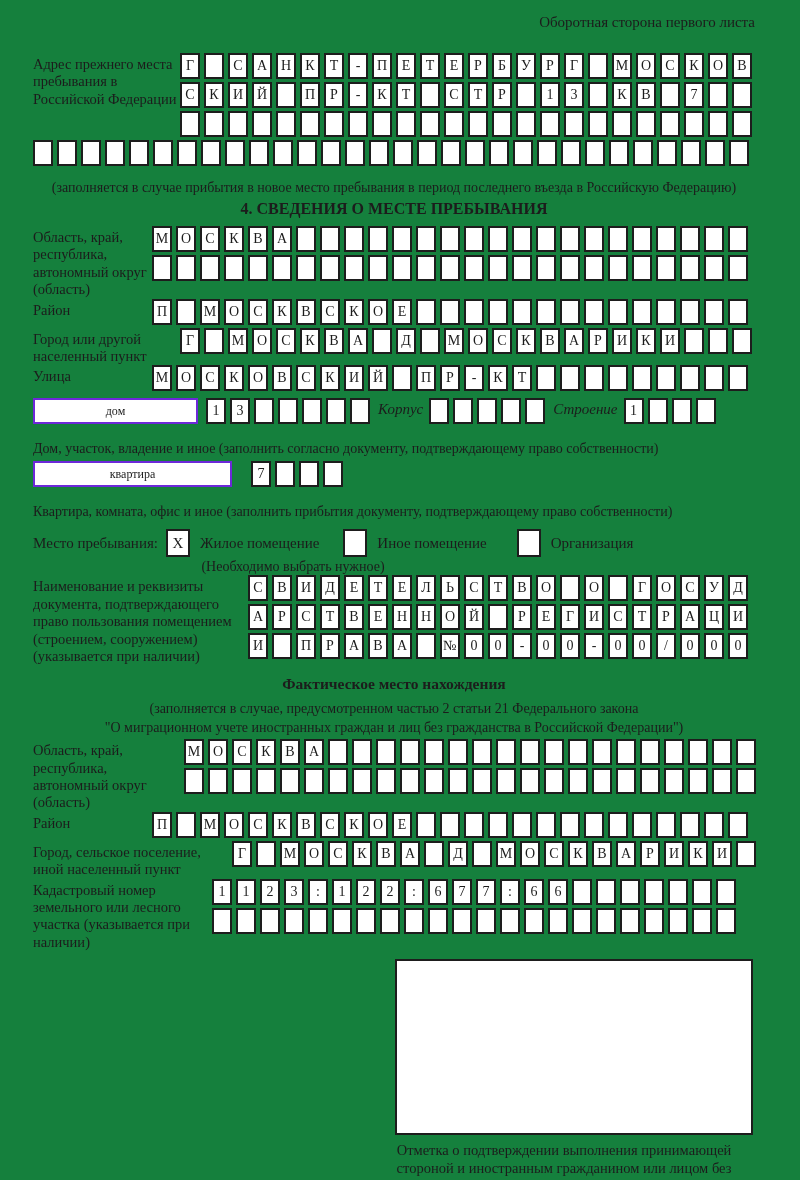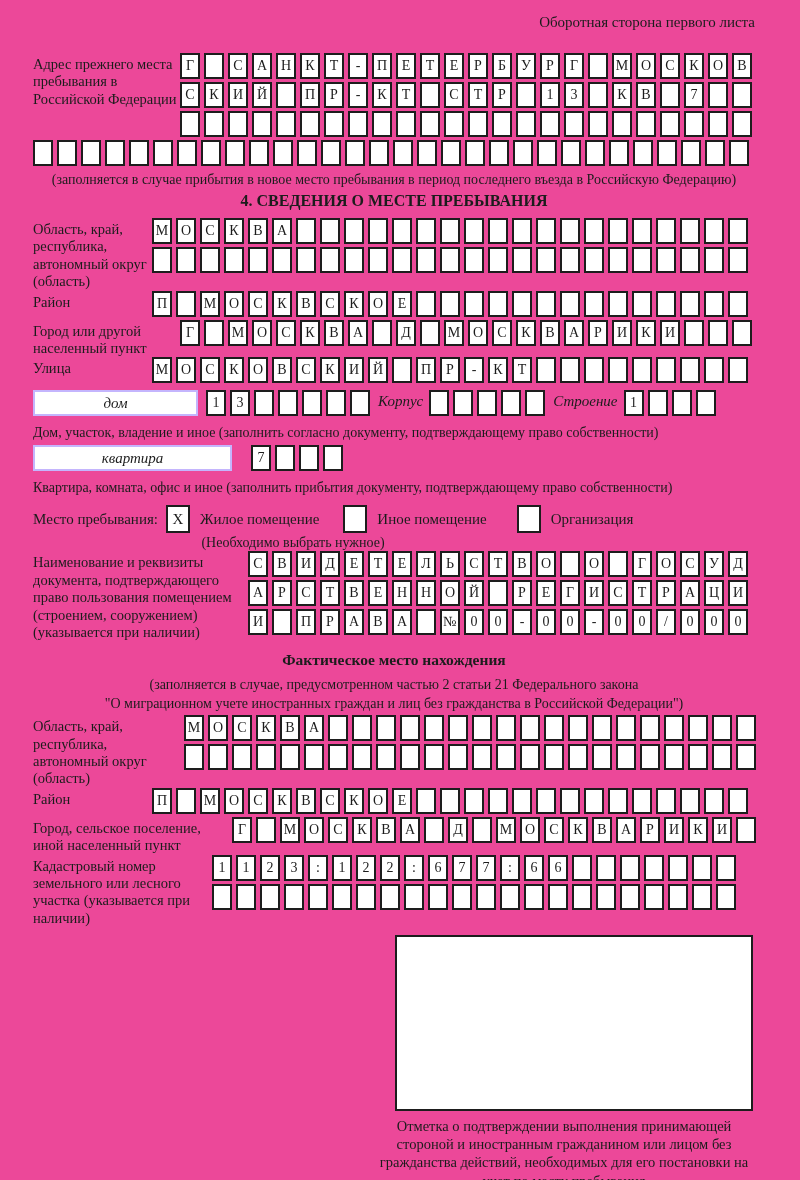--- a/index.html
+++ b/index.html
@@ -1,48 +1,48 @@
 <!DOCTYPE html>
 <html><head>
 <meta charset="utf-8">
 <style>
   html,body{margin:0;padding:0;background:#fff;}
   .page{
     position:relative;
     width:800px;height:1180px;
     box-sizing:border-box;
     padding:14px 45px 10px 33px;
-    background:#ec4899;
+    background:#15803d;
     color:#1c1c1c;
     font-family:"Liberation Serif","DejaVu Serif",serif;
     font-size:14.5px;
     overflow:hidden;
   }
   .hdr-note{text-align:right;font-size:15px;margin-bottom:22px;}
   .line{display:flex;align-items:flex-start;}
   .label{line-height:1.2;font-size:14.5px;flex:0 0 auto;padding-top:3px;}
   .rows{display:flex;flex-direction:column;}
   .cells{display:flex;gap:4px;margin-bottom:3px;}
   .cell{
     flex:0 0 auto;box-sizing:border-box;
     width:20px;height:26px;border:2px solid #1d1d1d;background:#fff;
     display:flex;align-items:center;justify-content:center;
     font-size:14px;line-height:1;
   }
-  .caption{font-size:14px;margin:6px 0 4px 0;}
+  .caption{font-size:14px;margin:14px 0 4px 0;}
   .caption.center{text-align:center;}
   .sec-title{text-align:center;font-weight:bold;font-size:16px;margin:4px 0 8px 0;}
   .sub-title{text-align:center;font-weight:bold;font-size:15.5px;margin:10px 0 8px 0;}
   .note-center{text-align:center;font-size:14px;margin-bottom:3px;}
   .w119{width:119px;} .w147{width:147px;} .w151{width:151px;}
   .w179{width:179px;} .w199{width:199px;} .w215{width:215px;}
   .box-label{
-    box-sizing:border-box;height:26px;border:2px solid #c4b5fd;
+    box-sizing:border-box;height:26px;border:2px solid #6d28d9;
     display:flex;align-items:center;justify-content:center;
-    font-size:15px;flex:0 0 auto;background:#fff;font-style:italic;
+    font-size:12px;flex:0 0 auto;background:#fff;
   }
   .dom-row .cell{width:20px;}
   .inline-lbl{font-size:15px;padding:3px 6px 0 8px;flex:0 0 auto;font-style:italic;}
   .mesto{display:flex;align-items:center;margin:9px 0 2px 0;}
   .mesto .m-lbl{font-size:15px;margin-right:8px;}
   .chk{
     box-sizing:border-box;width:24px;height:28px;border:2px solid #1d1d1d;
     display:flex;align-items:center;justify-content:center;
     font-size:15px;margin:0 10px;background:#fff;flex:0 0 auto;
   }

